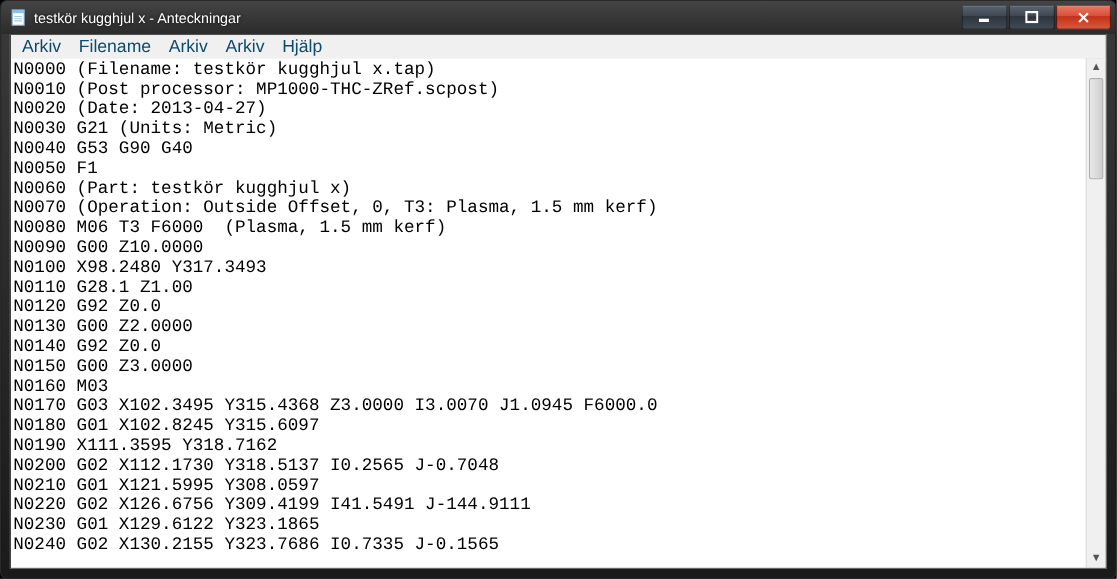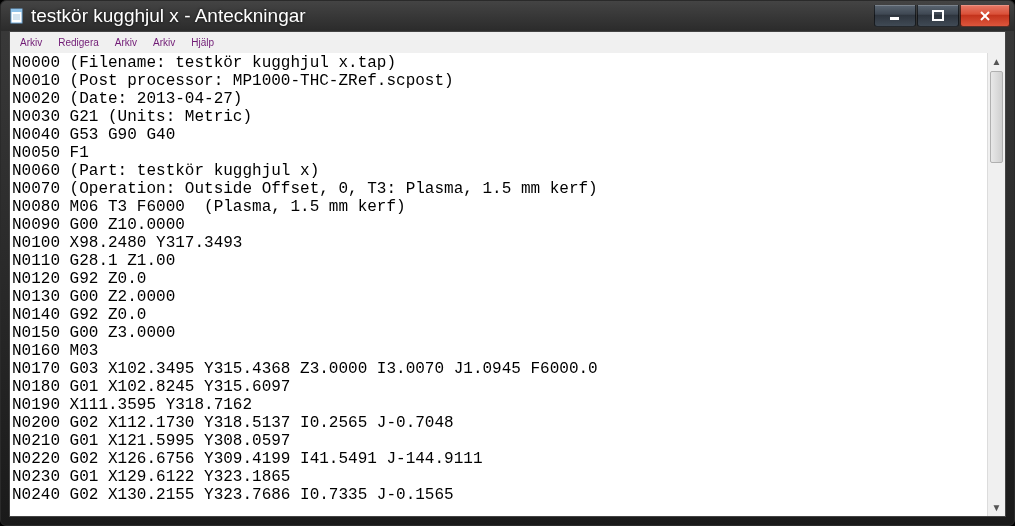--- a/index.html
+++ b/index.html
@@ -33,21 +33,21 @@
     width: 16px;
     height: 16px;
     margin-right: 6px;
     display: flex;
     align-items: center;
     justify-content: center;
   }
   .titlebar .icon svg { display:block; }
   .titlebar .title {
     color: #fff;
-    font-size: 19px;
+    font-size: 13px;
     text-shadow: 0 0 3px rgba(0,0,0,0.8);
     flex: 1;
     white-space: nowrap;
   }
   .win-buttons {
     display: flex;
     margin-right: 2px;
   }
   .win-btn {
     width: 40px;
@@ -82,22 +82,22 @@
   }
   .menubar {
     height: 21px;
     background: #f0f0f0;
     border-bottom: 1px solid #d0d0d0;
     display: flex;
     align-items: center;
     padding: 0 2px;
   }
   .menu-item {
-    font-size: 10px;
-    color: #701a75;
+    font-size: 16px;
+    color: #0c4a6e;
     padding: 2px 8px;
     cursor: default;
   }
   .content-wrap {
     position: absolute;
     left: 0;
     right: 0;
     top: 21px;
     bottom: 0;
     display: flex;
@@ -173,21 +173,21 @@
           <line x1="2" y1="2" x2="10" y2="10" stroke="#fff" stroke-width="2"></line>
           <line x1="10" y1="2" x2="2" y2="10" stroke="#fff" stroke-width="2"></line>
         </svg>
       </div>
     </div>
   </div>
 
   <div class="inner">
     <div class="menubar">
       <span class="menu-item">Arkiv</span>
-      <span class="menu-item">Redigera</span>
+      <span class="menu-item">Filename</span>
       <span class="menu-item">Arkiv</span>
       <span class="menu-item">Arkiv</span>
       <span class="menu-item">Hjälp</span>
     </div>
 
     <div class="content-wrap">
       <div class="content" id="text-content">N0000 (Filename: testkör kugghjul x.tap)
 N0010 (Post processor: MP1000-THC-ZRef.scpost)
 N0020 (Date: 2013-04-27)
 N0030 G21 (Units: Metric)

